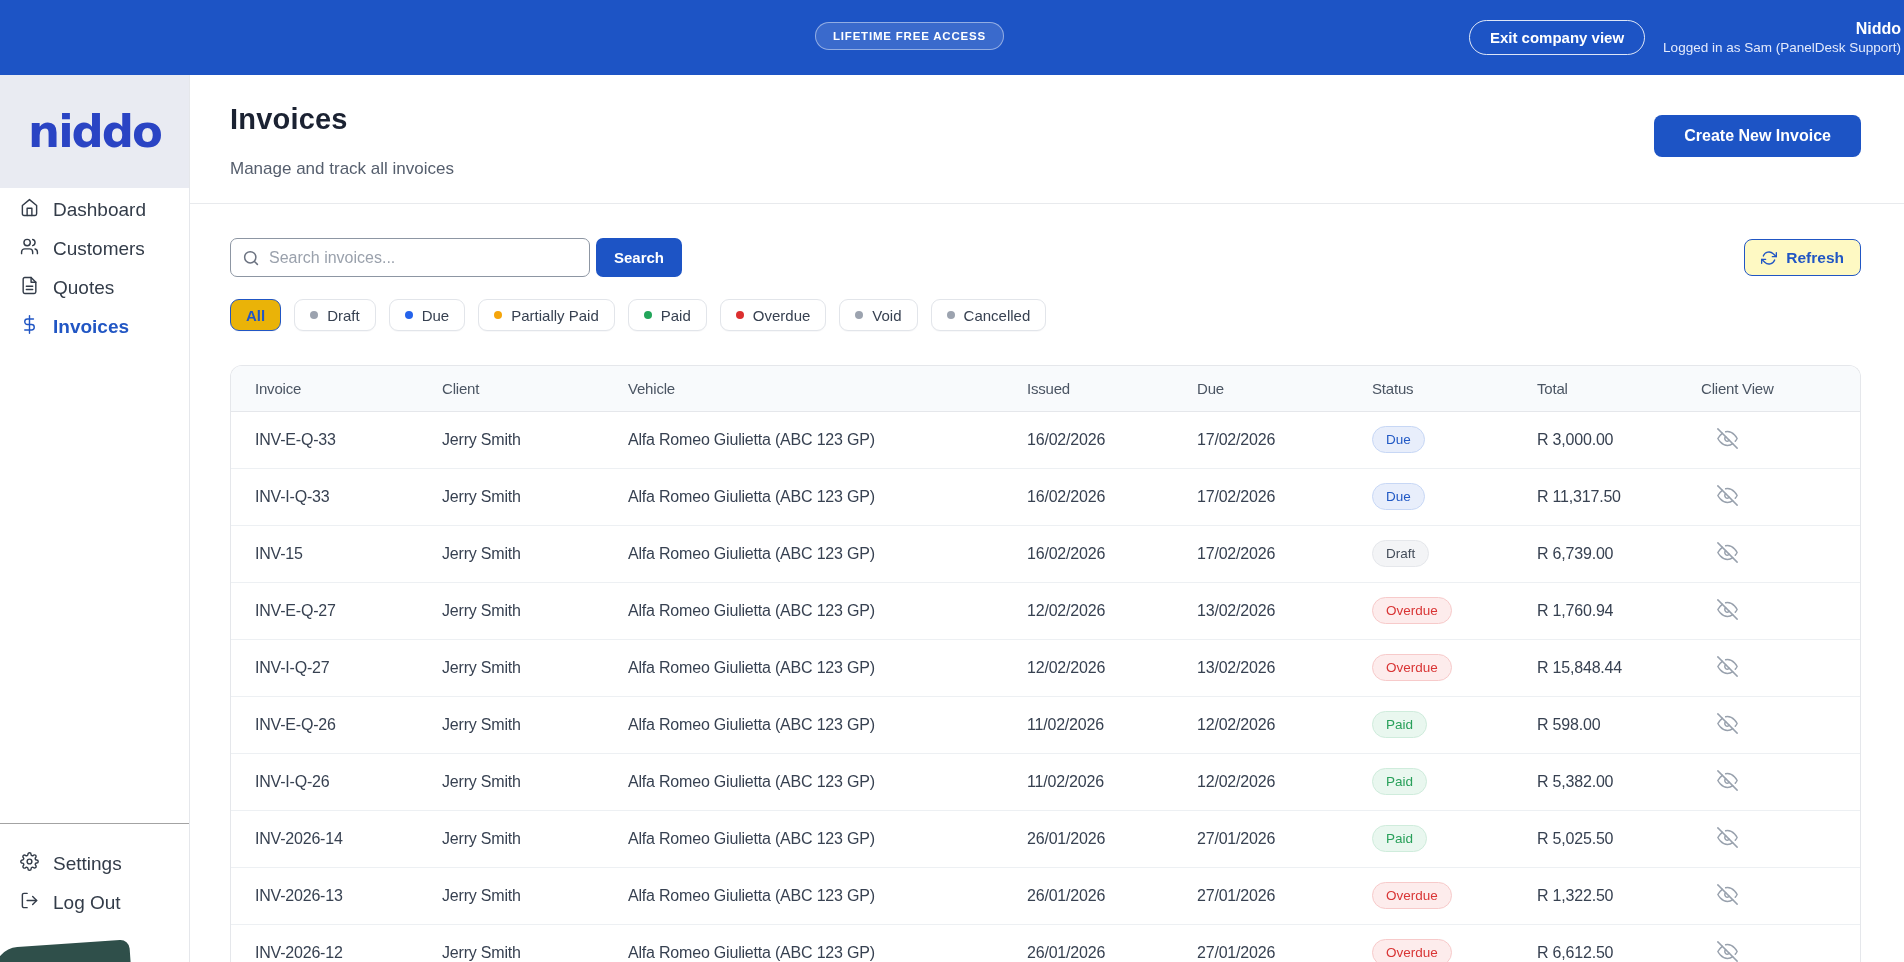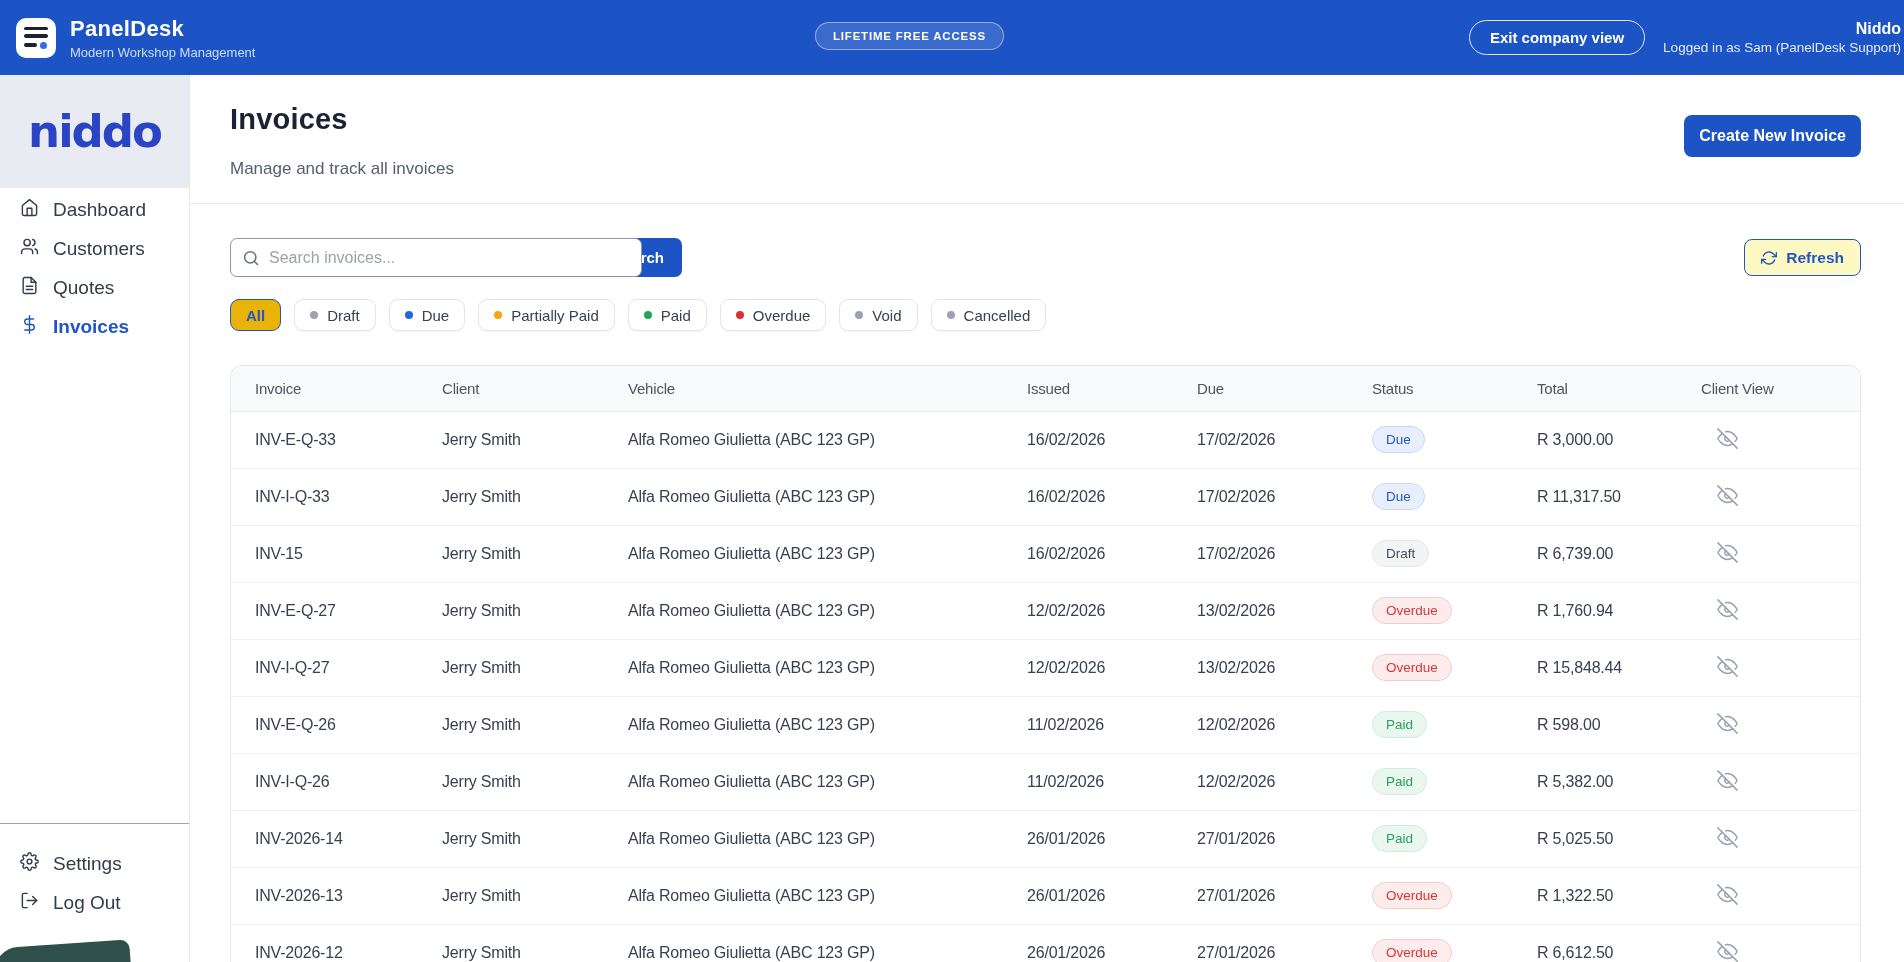--- a/index.html
+++ b/index.html
@@ -46,27 +46,27 @@
   .sidebar-bottom { margin-top:auto; border-top:1px solid #a3a3a3; padding:20px 0 40px; }
   .teal-corner { position:absolute; left:-6px; bottom:-6px; width:136px; height:24px;
     background:#2f4f4a; border-radius:26px 10px 0 0; transform:rotate(-4deg); }
 
   
   .main { flex:1; padding:28px 43px 0 40px; overflow:hidden; }
   .page-head { display:flex; justify-content:space-between; align-items:flex-start; }
   .page-title { font-size:29px; font-weight:700; color:#1b2232; letter-spacing:.2px; }
   .page-sub { font-size:17px; color:#555e6d; margin-top:23px; }
   .create-btn { margin-top:12px; background:#1d54c5; color:#fff; border:none; border-radius:8px;
-    padding:12px 15px; font-size:16px; font-weight:700; cursor:pointer; font-family:inherit; }
+    padding:12px 30px; font-size:16px; font-weight:700; cursor:pointer; font-family:inherit; }
   .divider { height:1px; background:#e8eaed; margin:24px -43px 0 -40px; }
 
   .toolbar { display:flex; align-items:center; margin-top:34px; }
   .search-wrap { position:relative; width:356px; }
   .search-wrap svg { position:absolute; left:12px; top:11px; }
-  .search-input { width:412px; height:39px; border:1px solid #8d96a3; border-radius:7px;
+  .search-input { width:360px; height:39px; border:1px solid #8d96a3; border-radius:7px;
     padding:0 12px 0 38px; font-size:16px; color:#374151; font-family:inherit; outline:none; }
   .search-input::placeholder { color:#9aa1ac; }
   .search-btn { height:39px; margin-left:10px; background:#1d54c5; color:#fff; border:none;
     border-radius:7px; padding:0 18px; font-size:15px; font-weight:700; cursor:pointer; font-family:inherit; }
   .refresh-btn { margin-left:auto; height:37px; display:flex; align-items:center; gap:9px;
     background:#fef9c3; border:1px solid #2156c4; color:#2156c4; border-radius:8px; padding:0 16px;
     font-size:15.5px; font-weight:700; cursor:pointer; font-family:inherit; }
 
   .chips { display:flex; gap:13px; margin-top:22px; }
   .chip { display:flex; align-items:center; gap:9px; height:32px; padding:0 15px;
@@ -88,34 +88,20 @@
   .badge.due     { background:#e8eefb; color:#2159c5; border-color:#c7d7f5; }
   .badge.draft   { background:#f3f4f6; color:#444d5a; border-color:#e5e7eb; }
   .badge.overdue { background:#fdecec; color:#d93535; border-color:#f7caca; }
   .badge.paid    { background:#e9f7ef; color:#28a05a; border-color:#cfecdc; }
   .eye-btn { background:none; border:none; cursor:pointer; padding:2px; margin-left:14px; }
 </style>
 </head>
 <body>
 
 <header class="topbar">
-  <div class="brand">
-    <div class="brand-icon">
-      <span class="bar"></span>
-      <span class="bar"></span>
-      <span class="bar-row">
-        <span class="bar short"></span>
-        <span class="dot"></span>
-      </span>
-    </div>
-    <div>
-      <div class="brand-name">PanelDesk</div>
-      <div class="brand-tag">Modern Workshop Management</div>
-    </div>
-  </div>
   <div class="free-badge">LIFETIME FREE ACCESS</div>
   <div class="topbar-right">
     <button class="exit-btn">Exit company view</button>
     <div class="user-block">
       <div class="user-name">Niddo</div>
       <div class="user-sub">Logged in as Sam (PanelDesk Support)</div>
     </div>
   </div>
 </header>
 

